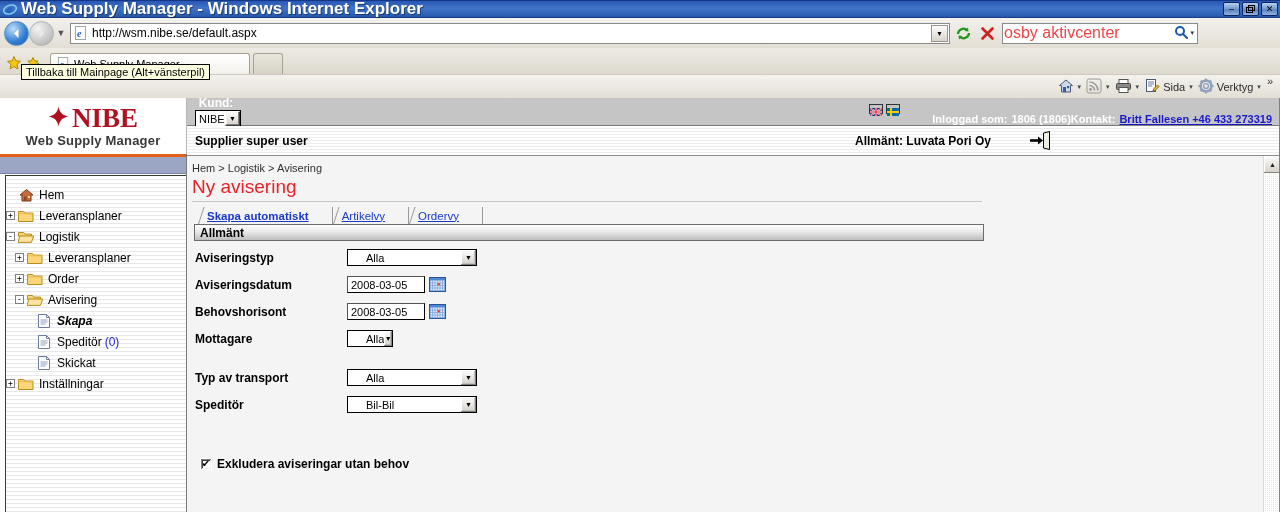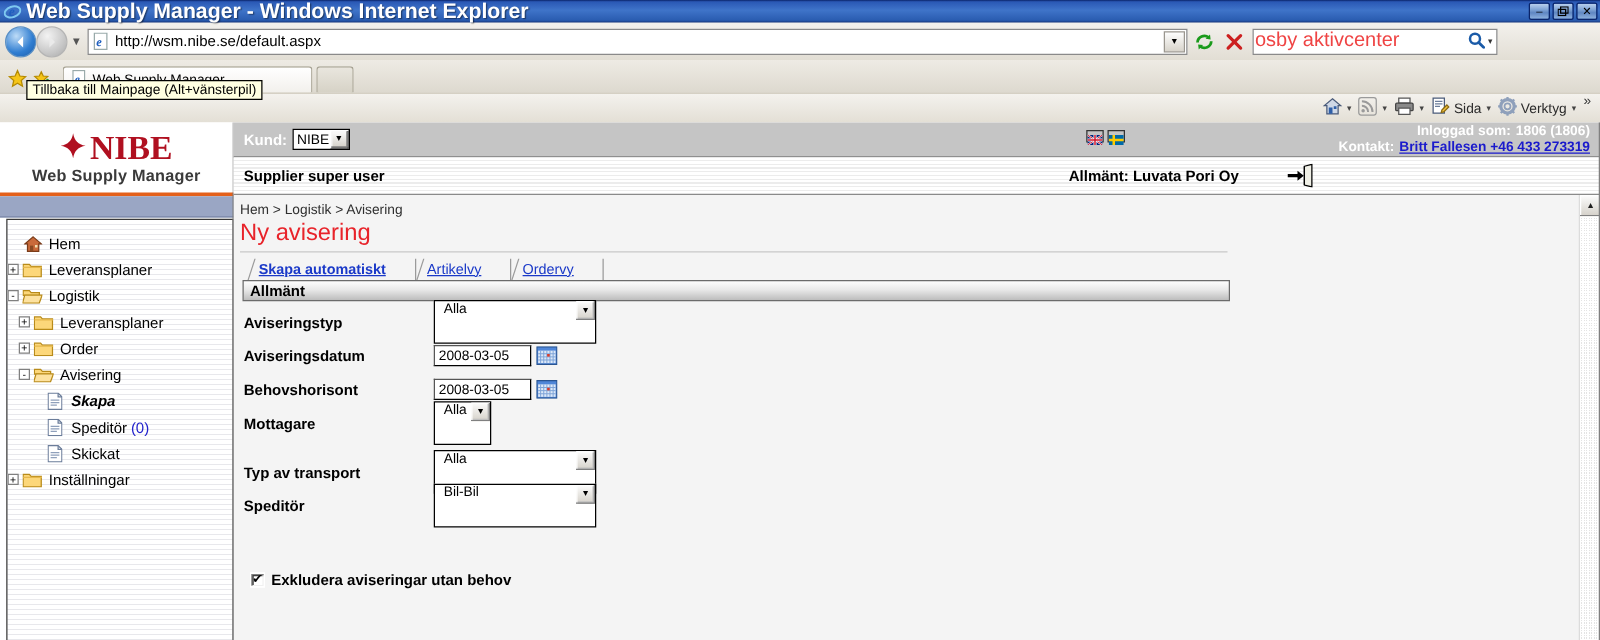--- a/index.html
+++ b/index.html
@@ -195,39 +195,39 @@
   .tnode .lab.cur { font-weight: bold; font-style: italic; }
   .tnode .cnt { color: #2222cc; margin-left: 3px; }
 
   
   .rightcol { flex: 1; display: flex; flex-direction: column; min-width: 0; }
   .hdr-top {
     height: 28px; background: #c5c5c5;
     border-bottom: 1px solid #7d7d7d;
     display: flex; align-items: center; position: relative;
   }
-  .kund { display: flex; align-items: center; margin-left: 8px; }
+  .kund { display: flex; align-items: center; margin-left: 8px; flex-direction: column; }
   .kund .klab { color: #ffffff; font-weight: bold; font-size: 12px; margin-right: 4px; }
   .sel {
     background: #fff; border: 1px solid #000;
     height: 17px; display: inline-flex; align-items: center;
     font-size: 11px; padding-left: 3px; color: #000;
     position: relative;
   }
   .sel .arrow {
     width: 15px; height: 15px; margin-left: auto;
     background: linear-gradient(to bottom,#fdfdfd,#d4d0c8);
     border: 1px solid #fff; border-right-color:#404040; border-bottom-color:#404040;
     box-shadow: inset -1px -1px 0 #808080, inset 1px 1px 0 #f5f5f5;
     display: flex; align-items: center; justify-content: center;
     font-size: 7px; color: #000;
   }
   .login-info {
     position: absolute; right: 0; top: 0; height: 28px;
-    display: flex; flex-direction: column; justify-content: center;
+    display: flex; justify-content: center;
     align-items: flex-end; padding-right: 8px;
   }
   .li-line { display: flex; align-items: center; font-size: 11px; line-height: 13px; }
   .li-line .w { color: #ffffff; font-weight: bold; }
   .li-line a { color: #1a1acc; font-weight: bold; text-decoration: underline; }
   .flags { position: absolute; right: 380px; top: 6px; display: flex; gap: 3px; }
   .flag { width: 14px; height: 10px; border: 1px solid #333; }
 
   .hdr-sub {
     height: 30px;
@@ -280,22 +280,22 @@
     color: #000;
   }
 
   .form { margin-top: 6px; margin-left: 3px; }
   .frow { display: flex; align-items: center; height: 21px; margin-bottom: 6px; }
   .frow.gap { margin-top: 18px; }
   .flabel { width: 152px; flex: 0 0 152px; font-weight: bold; font-size: 12px; color: #000; }
   .field { display: flex; align-items: center; }
   .dd {
     background: #fff; border: 1px solid #000;
-    height: 35px; display: flex; 
-    font-size: 11px; padding-left: 7px; color: #000;
+    height: 17px; display: flex; align-items: center;
+    font-size: 11px; padding-left: 18px; color: #000;
   }
   .dd.w130 { width: 130px; }
   .dd.w55 { width: 46px; }
   .dd .arrow {
     width: 15px; height: 15px; margin-left: auto;
     background: linear-gradient(to bottom,#fdfdfd,#d4d0c8);
     box-shadow: inset -1px -1px 0 #808080, inset 1px 1px 0 #ffffff, inset -2px -2px 0 #c0c0c0;
     display: flex; align-items: center; justify-content: center;
     font-size: 7px; color: #000;
   }

